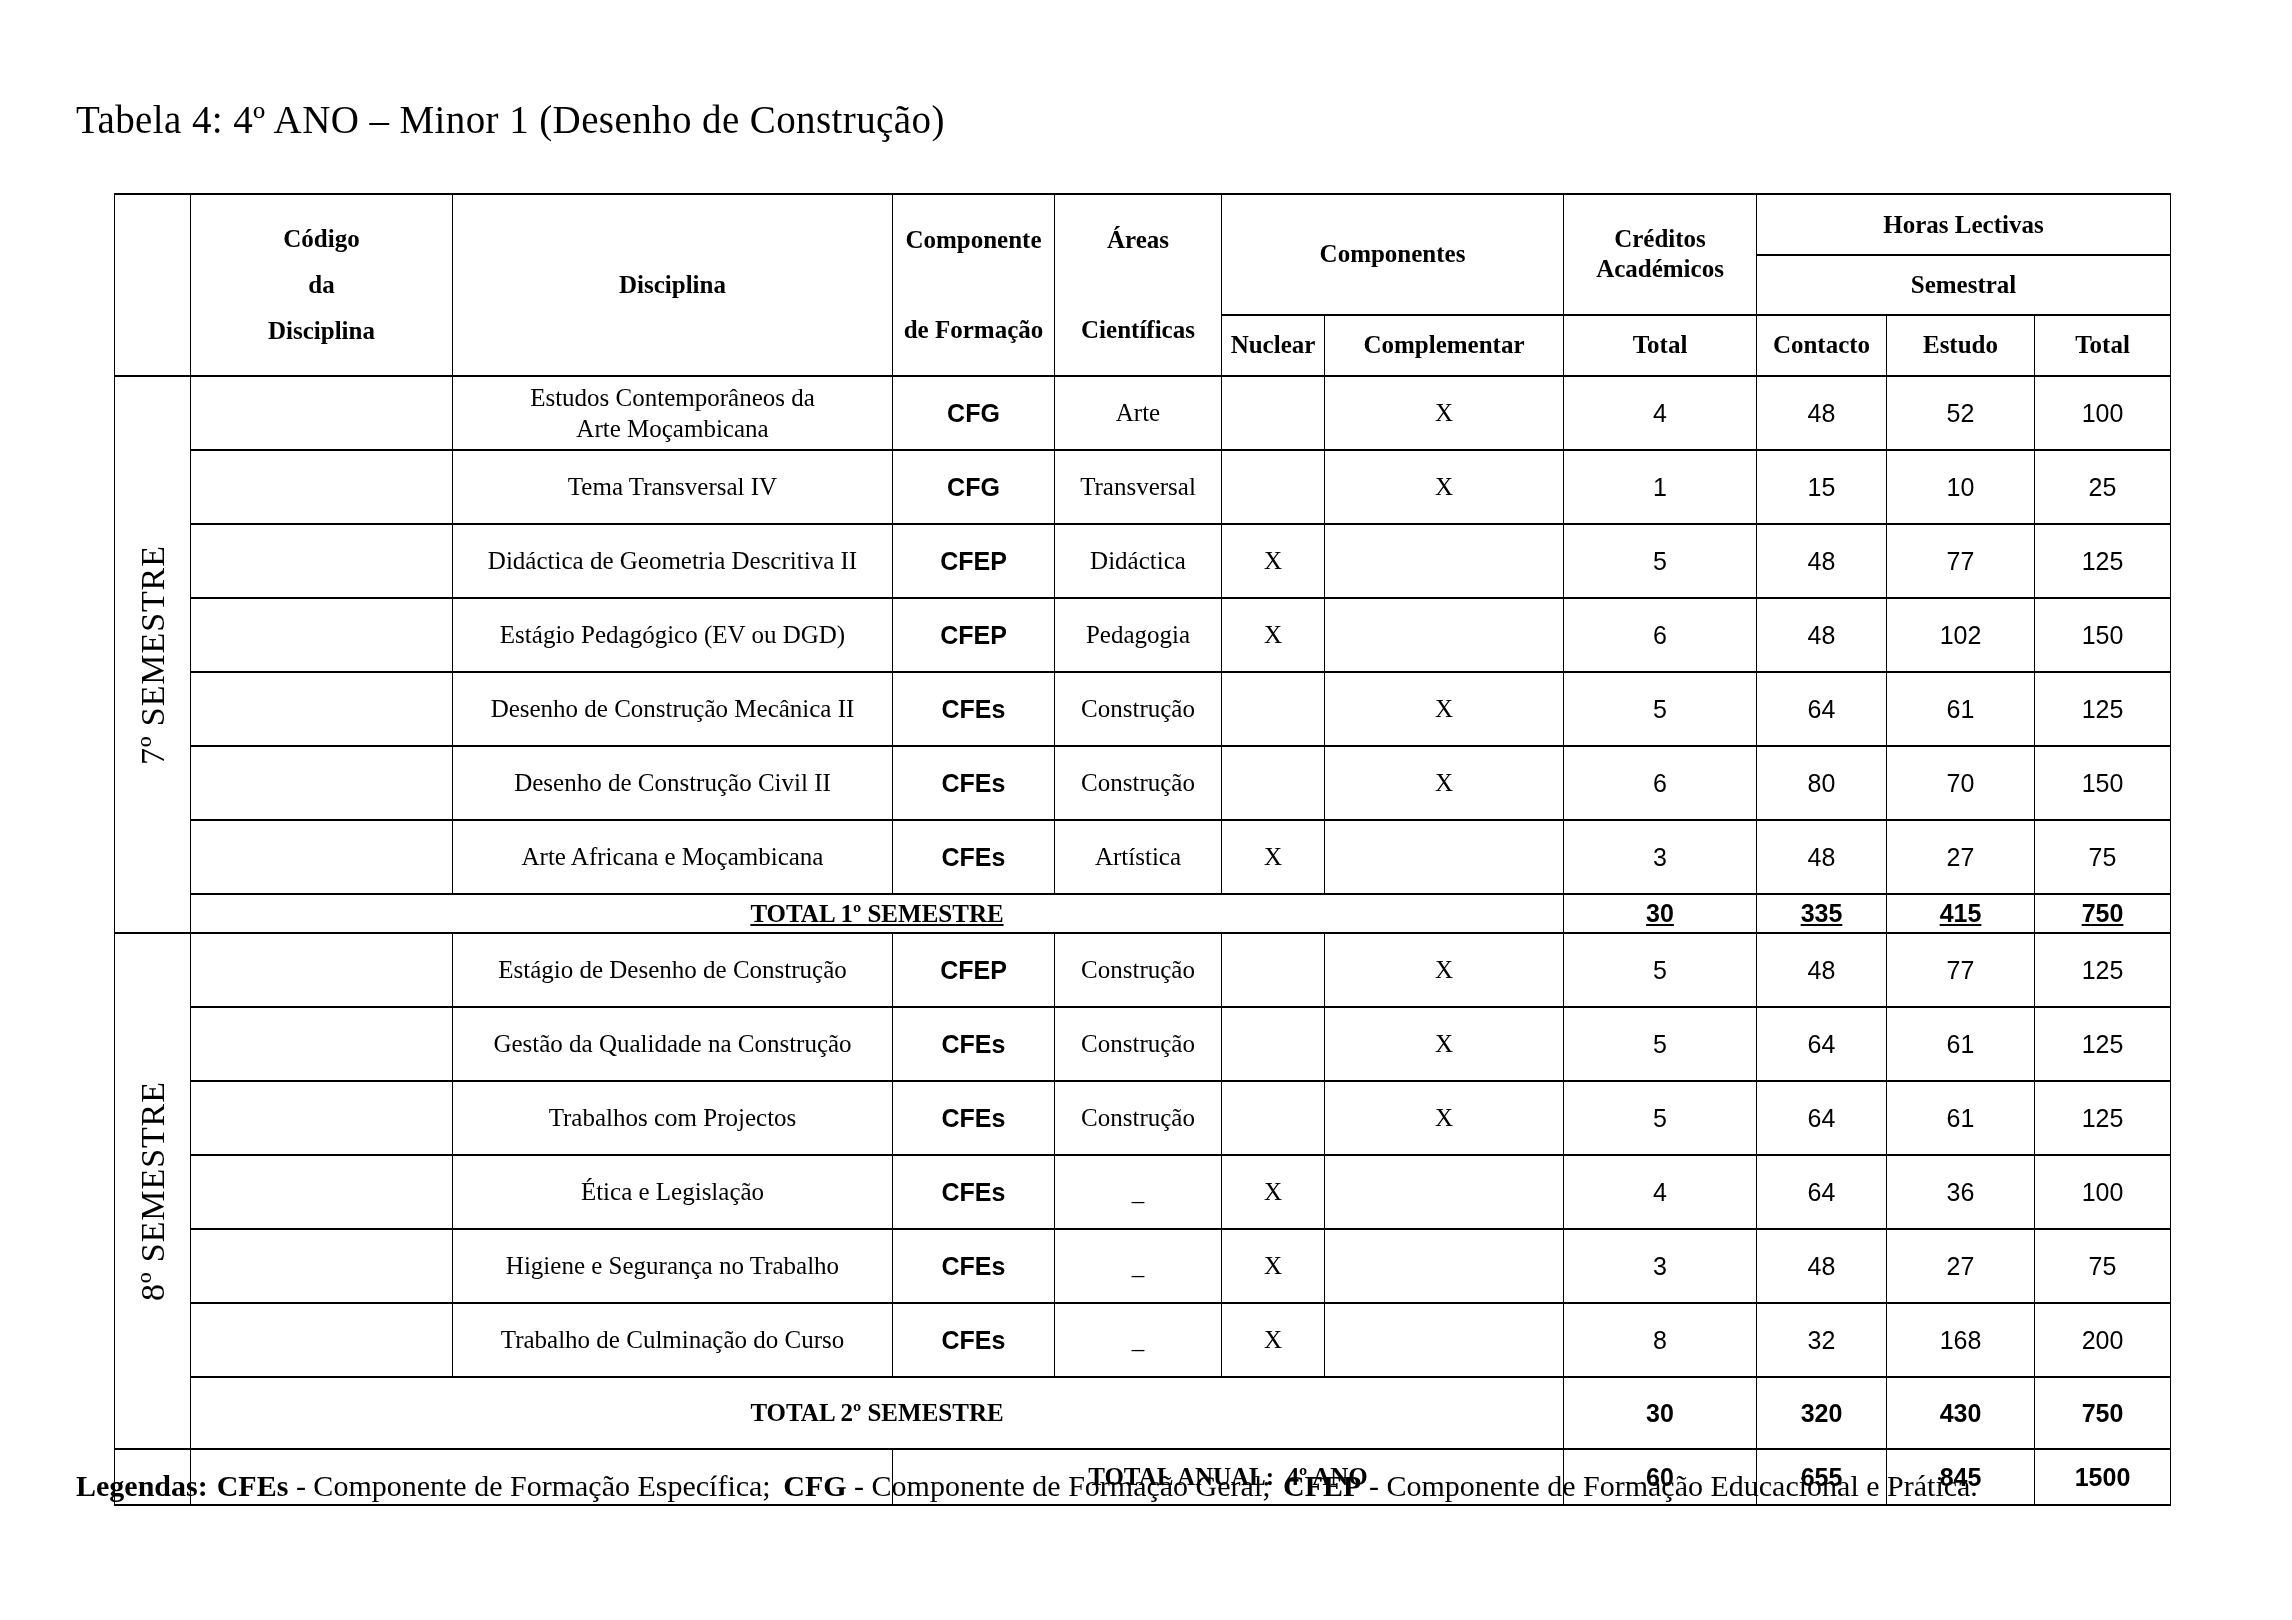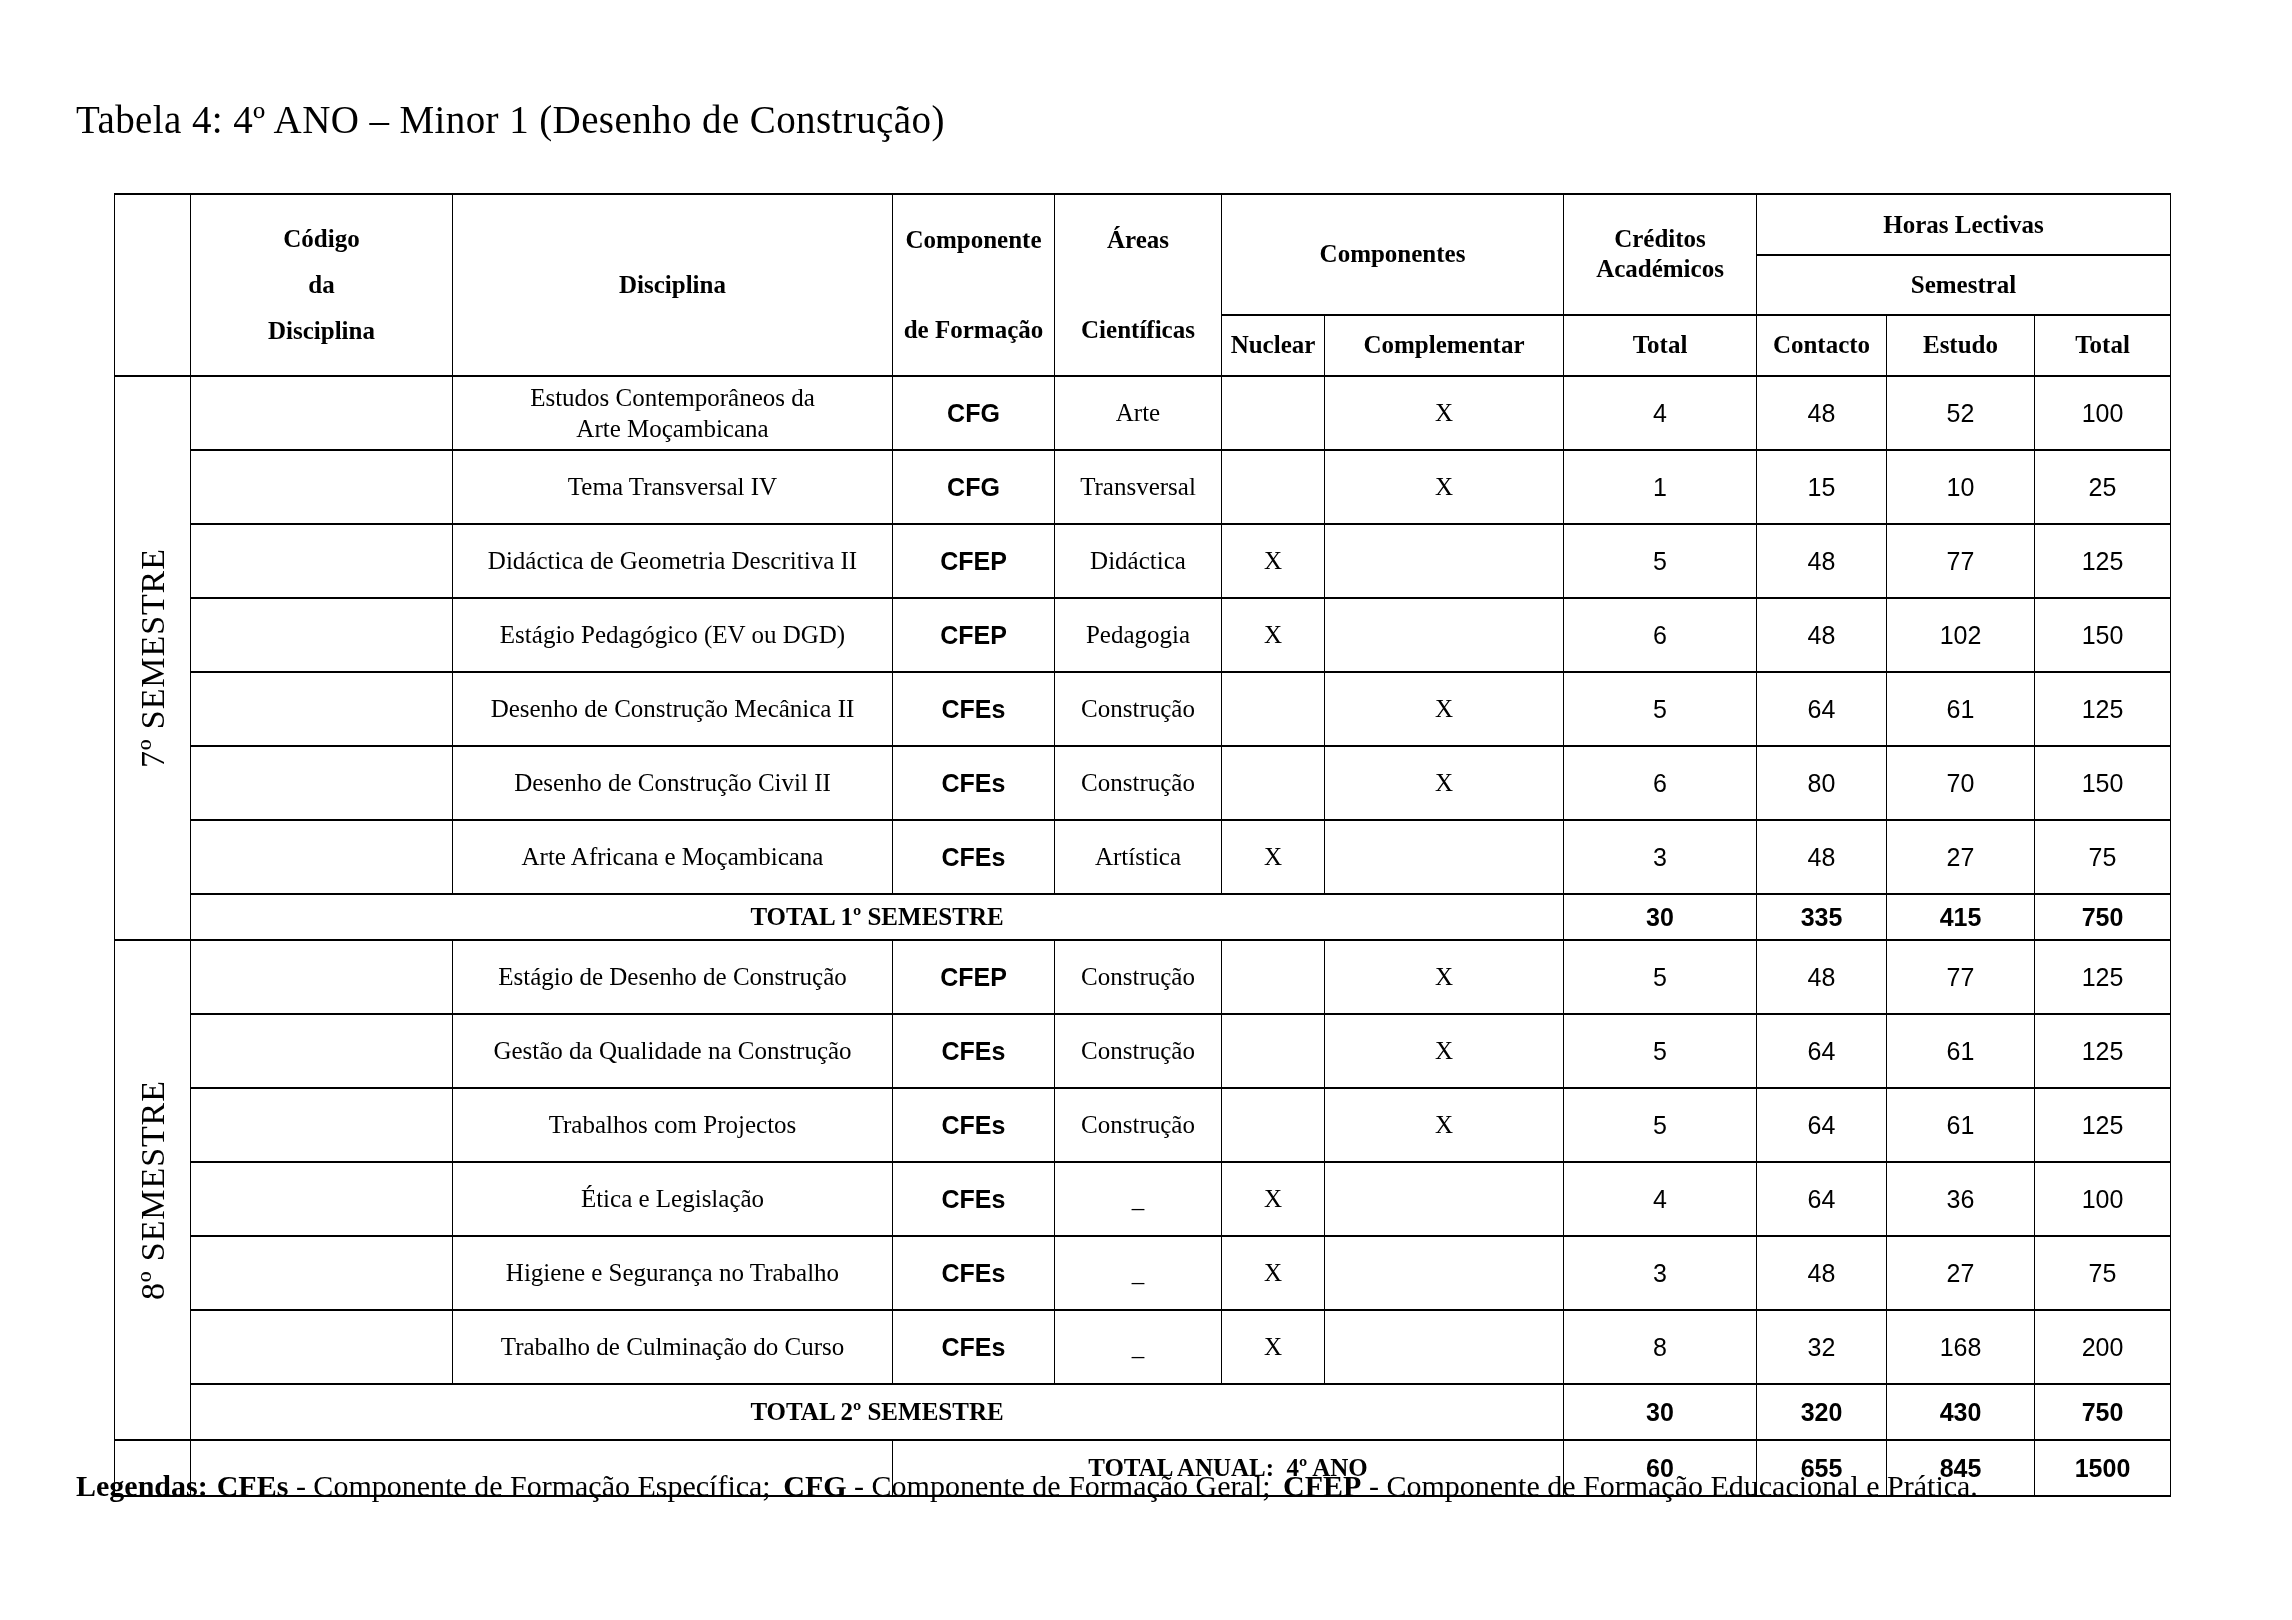--- a/index.html
+++ b/index.html
@@ -47,21 +47,21 @@
   td.xmark{font-size:26px;}
   
   td.tlabel{background:var(--header-cyan,#00c1f1);font-weight:bold;font-size:27px;text-align:left;padding-left:10.7px;}
   td.tnum{background:var(--header-cyan,#00c1f1);font-family:"Liberation Sans", sans-serif;font-weight:bold;font-size:26px;}
   td.alabel{background:var(--total-gray,#e1e1e1);font-weight:bold;font-size:27px;text-align:left;padding-left:34px;border-left-width:2.7px;}
   td.anum{background:var(--total-gray,#e1e1e1);font-family:"Liberation Sans", sans-serif;font-weight:bold;font-size:26px;}
   td.void{border:none;background:transparent;}
   
   tr.rh1{height:56px;} tr.rh2{height:55px;} tr.rh3{height:56px;}
   tr.rd{height:74px;}
-  tr.rt{height:46px;} tr.rt2{height:56px;} tr.ra{height:56px;}
+  tr.rt{height:39px;text-decoration:underline;} tr.rt2{height:72px;} tr.ra{height:56px;}
   .legend{
     position:absolute;left:76px;top:1469px;font-size:30px;white-space:nowrap;
     font-family:"Liberation Serif", serif;
   }
   .legend b{font-family:"Liberation Serif", serif;}
   .legend .abbr{font-weight:bold;margin-left:12.5px;}
   .legend .abbr.first{margin-left:9px;}
 </style>
 </head>
 <body>

